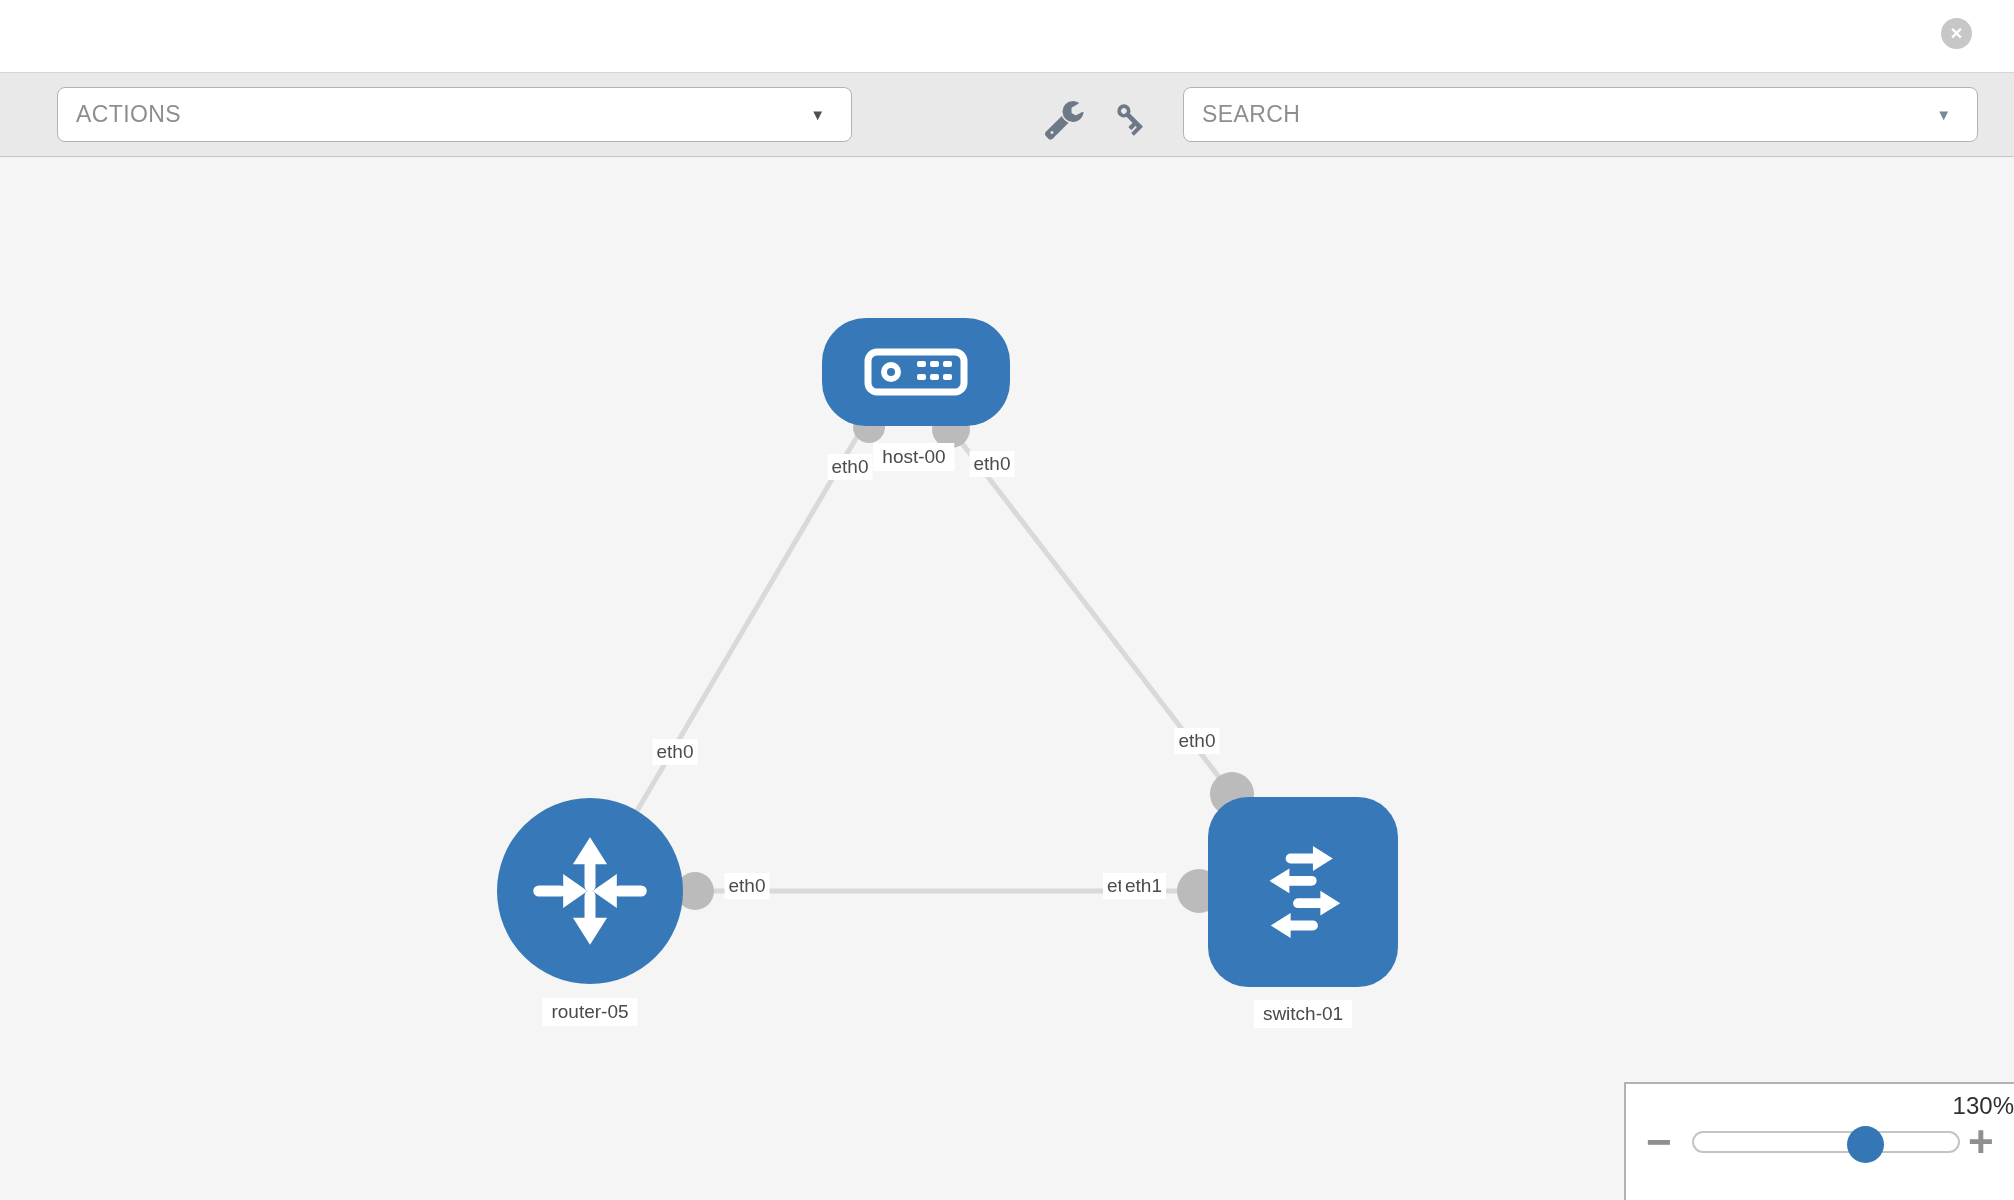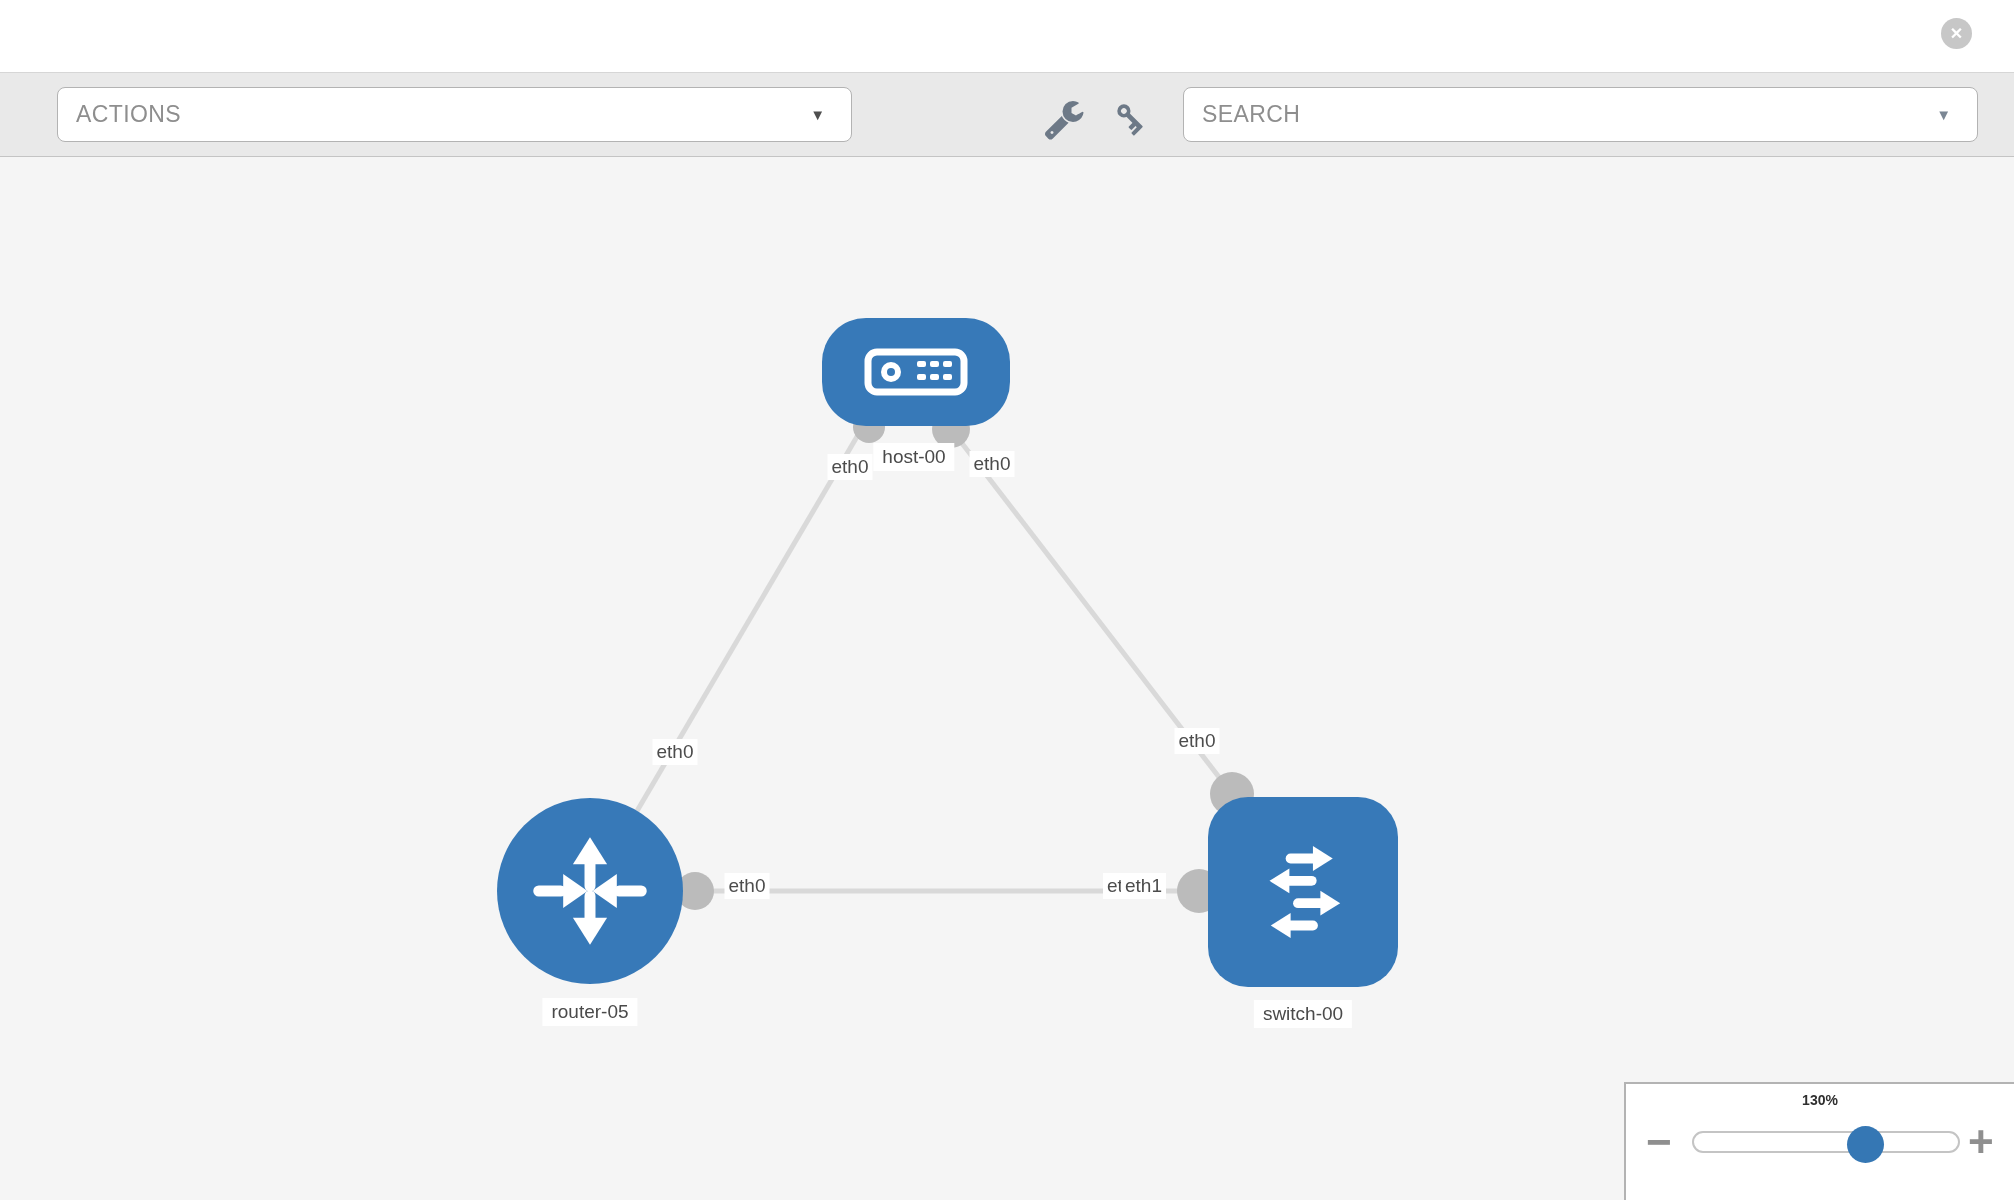--- a/index.html
+++ b/index.html
@@ -41,21 +41,21 @@
   .if-e0 { left:850px;  top:310px; }
   .if-e1 { left:992px;  top:307px; }
   .if-e2 { left:675px;  top:595px; }
   .if-e3 { left:1197px; top:584px; }
   .if-e4 { left:747px;  top:729px; }
   .if-e5 { left:1103px; top:729px; }
   .if-e6 { left:1121px; top:729px; }
 
   
   .zoom-panel { position:absolute; left:1624px; top:925px; width:390px; height:118px; background:#ffffff; border-left:2px solid #b3b3b3; border-top:2px solid #b3b3b3; z-index:9; }
-  .zoom-level { position:absolute; left:0; top:8px; width:100%; text-align:center; font-size:14px; color:#2f2f2f;font-weight:bold; }
+  .zoom-level { position:absolute; left:0; top:8px; width:100%; text-align:right; font-size:24px; color:#2f2f2f; }
   .zoom-minus, .zoom-plus { position:absolute; top:30px; font-size:44px; font-weight:bold; color:#8f8f8f; line-height:56px; background:none; border:none; cursor:pointer; padding:0; font-family:"Liberation Sans",sans-serif; }
   .zoom-minus { left:20px; }
   .zoom-plus  { left:342px; }
   .slider-track { position:absolute; left:66px; top:47px; width:268px; height:22px; background:#ffffff; border:2px solid #c4c4c4; border-radius:12px; cursor:pointer; }
   .slider-thumb { position:absolute; left:221px; top:42px; width:37px; height:37px; border-radius:50%; background:#3577b4; cursor:grab; }
 </style>
 </head>
 <body>
 
 <div class="header">
@@ -150,21 +150,21 @@
         <polygon points="58,13 58,33 74,23"></polygon>
         <polygon points="39,31 39,51 23,41"></polygon>
         <polygon points="64,49 64,69 80,59"></polygon>
         <polygon points="40,67 40,87 24,77"></polygon>
       </g>
     </svg>
   </div>
 
   <div class="node-label lbl-host">host-00</div>
   <div class="node-label lbl-router">router-05</div>
-  <div class="node-label lbl-switch">switch-00</div>
+  <div class="node-label lbl-switch">switch-01</div>
 
   <div class="if-label if-e0">eth0</div>
   <div class="if-label if-e1">eth0</div>
   <div class="if-label if-e2">eth0</div>
   <div class="if-label if-e3">eth0</div>
   <div class="if-label if-e4">eth0</div>
   <div class="if-label if-e5 anchored under">eth0</div>
   <div class="if-label if-e6 anchored">eth1</div>
 
   <div class="zoom-panel">

